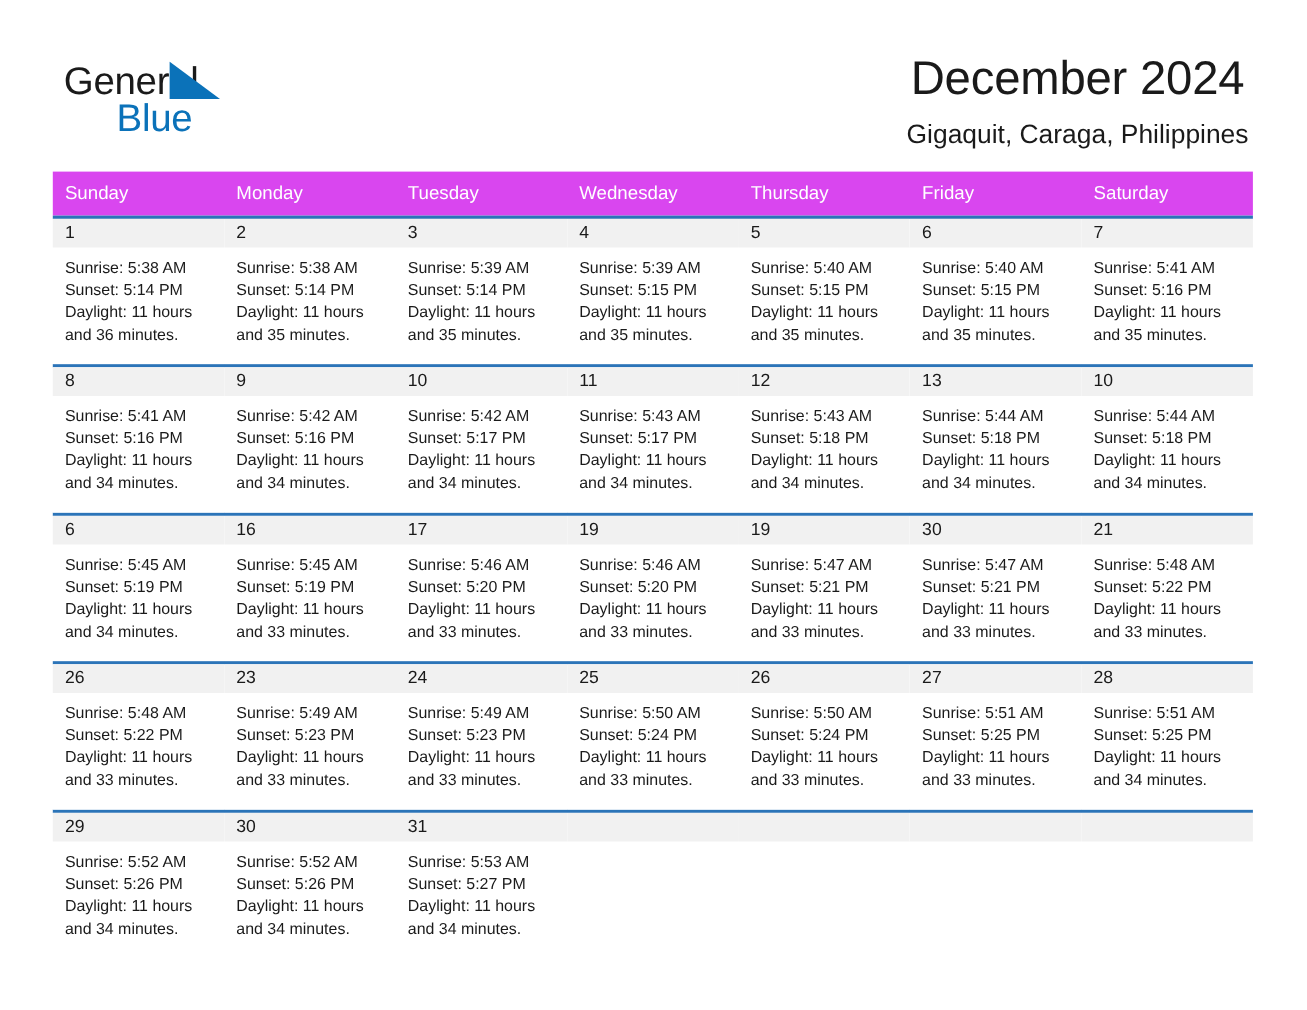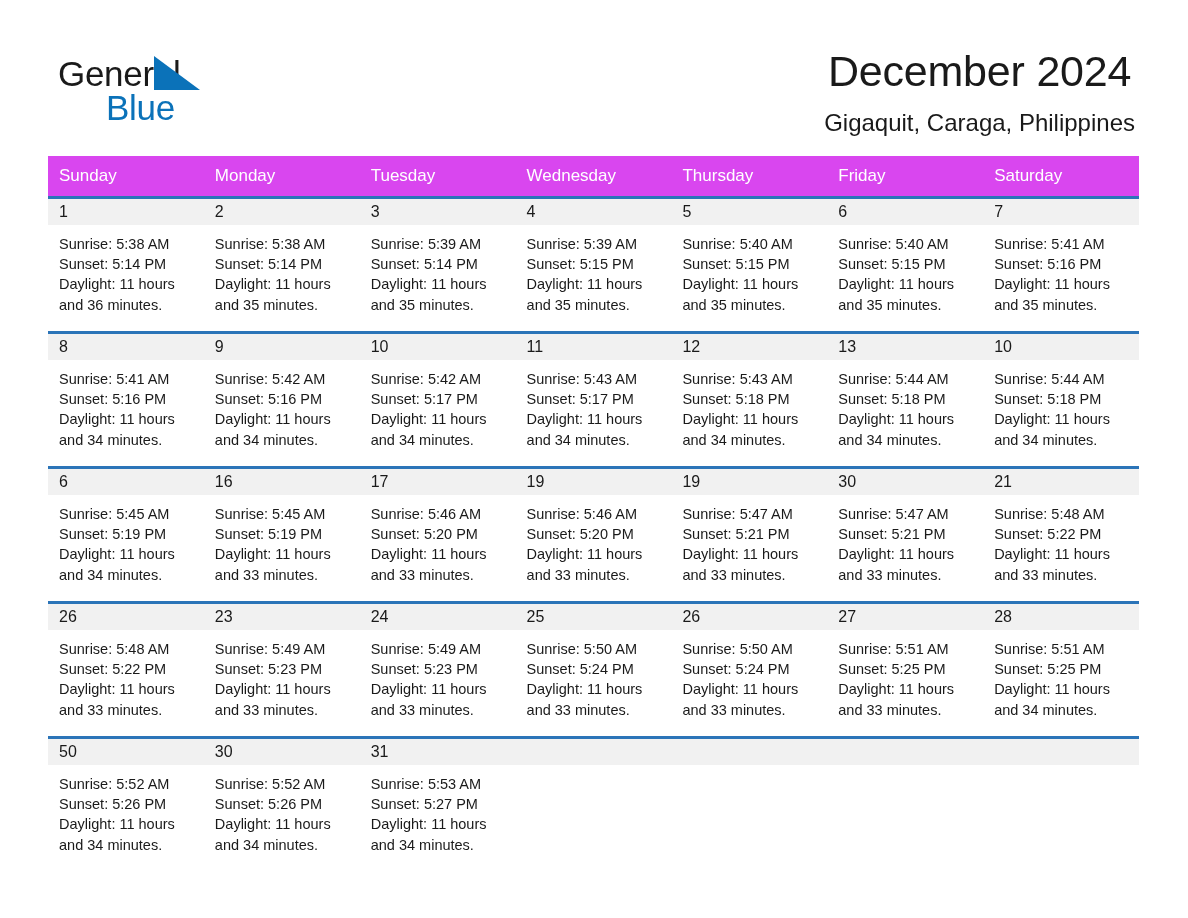--- a/index.html
+++ b/index.html
@@ -447,21 +447,21 @@
           <div>Sunrise: 5:51 AM</div>
           <div>Sunset: 5:25 PM</div>
           <div>Daylight: 11 hours</div>
           <div>and 34 minutes.</div>
         </div>
       </div>
     </div>
 
     <div class="week week-last">
       <div class="day-cell">
-        <div class="day-num-band"><span class="day-num">50</span></div>
+        <div class="day-num-band"><span class="day-num">29</span></div>
         <div class="day-body">
           <div>Sunrise: 5:52 AM</div>
           <div>Sunset: 5:26 PM</div>
           <div>Daylight: 11 hours</div>
           <div>and 34 minutes.</div>
         </div>
       </div>
       <div class="day-cell">
         <div class="day-num-band"><span class="day-num">30</span></div>
         <div class="day-body">

